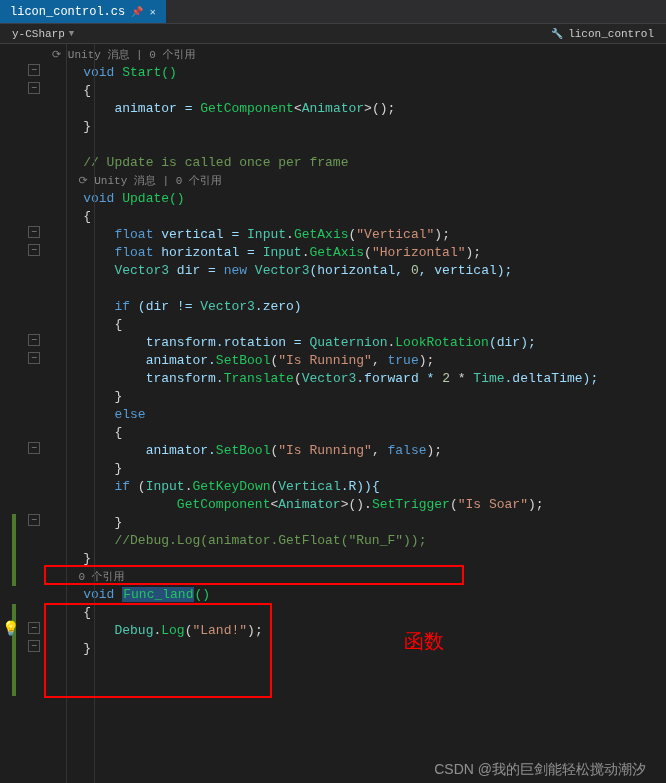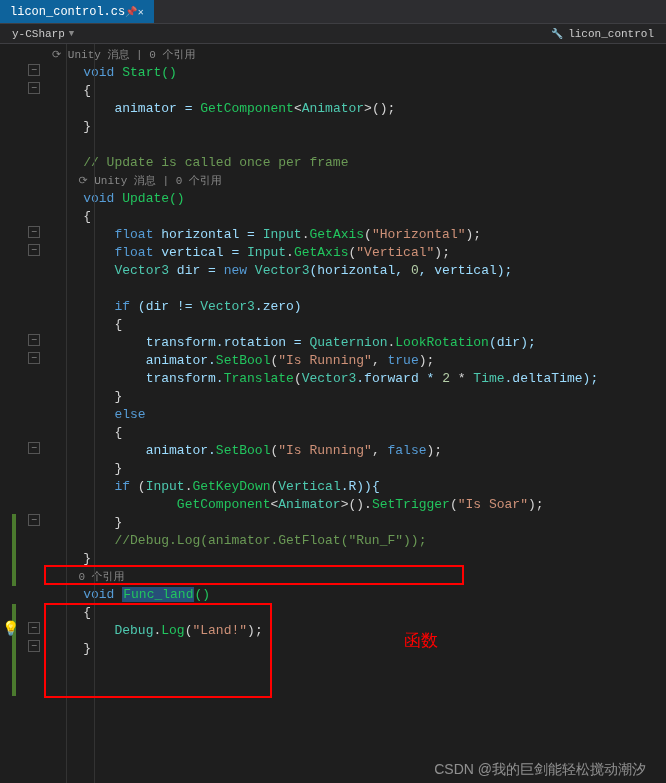--- a/index.html
+++ b/index.html
@@ -20,21 +20,21 @@
   align-items: center;
   border-bottom: 1px solid #3e3e42;
 }
 .tab {
   background: #0e639c;
   color: #fff;
   padding: 3px 10px;
   font-size: 12px;
   display: flex;
   align-items: center;
-  gap: 0;
+  gap: 6px;
   height: 100%;
 }
 .tab-close, .tab-pin {
   font-size: 10px;
   opacity: 0.8;
 }
 .breadcrumb-bar {
   background: #252526;
   height: 20px;
   display: flex;
@@ -124,21 +124,21 @@
   border: 2px solid #ff0000;
   pointer-events: none;
 }
 .highlight-sel {
   background: #264f78;
   padding: 0 1px;
 }
 .annotation {
   position: absolute;
   color: #ff0000;
-  font-size: 17px;
+  font-size: 20px;
   font-family: "Microsoft YaHei", sans-serif;
 }
 .watermark {
   position: absolute;
   bottom: 4px;
   right: 20px;
   color: rgba(255,255,255,0.5);
   font-size: 14px;
   font-family: "Microsoft YaHei", sans-serif;
 }
@@ -189,22 +189,22 @@
     <div class="code-line codelens"><span class="uicon">⟳ </span><span>Unity 消息 | 0 个引用</span></div>
     <div class="code-line">    <span class="kw">void</span><span class="method"> Start()</span></div>
     <div class="code-line">    <span>{</span></div>
     <div class="code-line">    <span class="ident">    animator = </span><span class="method">GetComponent</span><span>&lt;</span><span class="type">Animator</span><span>&gt;();</span></div>
     <div class="code-line">    <span>}</span></div>
     <div class="code-line"><span></span></div>
     <div class="code-line">    <span class="comment">// Update is called once per frame</span></div>
     <div class="code-line codelens"><span class="uicon">    ⟳ </span><span>Unity 消息 | 0 个引用</span></div>
     <div class="code-line">    <span class="kw">void</span><span class="method"> Update()</span></div>
     <div class="code-line">    <span>{</span></div>
+    <div class="code-line">    <span class="kw">    float</span><span class="ident"> vertical = </span><span class="type">Input</span><span>.</span><span class="method">GetAxis</span><span>(</span><span class="str">"Vertical"</span><span>);</span></div>
     <div class="code-line">    <span class="kw">    float</span><span class="ident"> horizontal = </span><span class="type">Input</span><span>.</span><span class="method">GetAxis</span><span>(</span><span class="str">"Horizontal"</span><span>);</span></div>
-    <div class="code-line">    <span class="kw">    float</span><span class="ident"> vertical = </span><span class="type">Input</span><span>.</span><span class="method">GetAxis</span><span>(</span><span class="str">"Vertical"</span><span>);</span></div>
     <div class="code-line">    <span class="type">    Vector3</span><span class="ident"> dir = </span><span class="kw">new</span><span class="type"> Vector3</span><span class="ident">(horizontal, </span><span class="num">0</span><span class="ident">, vertical);</span></div>
     <div class="code-line"><span></span></div>
     <div class="code-line">    <span class="kw">    if</span><span class="ident"> (dir != </span><span class="type">Vector3</span><span class="ident">.zero)</span></div>
     <div class="code-line">    <span>    {</span></div>
     <div class="code-line">    <span class="ident">        transform.rotation = </span><span class="type">Quaternion</span><span>.</span><span class="method">LookRotation</span><span class="ident">(dir);</span></div>
     <div class="code-line">    <span class="ident">        animator.</span><span class="method">SetBool</span><span>(</span><span class="str">"Is Running"</span><span>, </span><span class="kw">true</span><span>);</span></div>
     <div class="code-line">    <span class="ident">        transform.</span><span class="method">Translate</span><span>(</span><span class="type">Vector3</span><span class="ident">.forward * </span><span class="num">2</span><span> * </span><span class="type">Time</span><span class="ident">.deltaTime);</span></div>
     <div class="code-line">    <span>    }</span></div>
     <div class="code-line">    <span class="kw">    else</span></div>
     <div class="code-line">    <span>    {</span></div>

